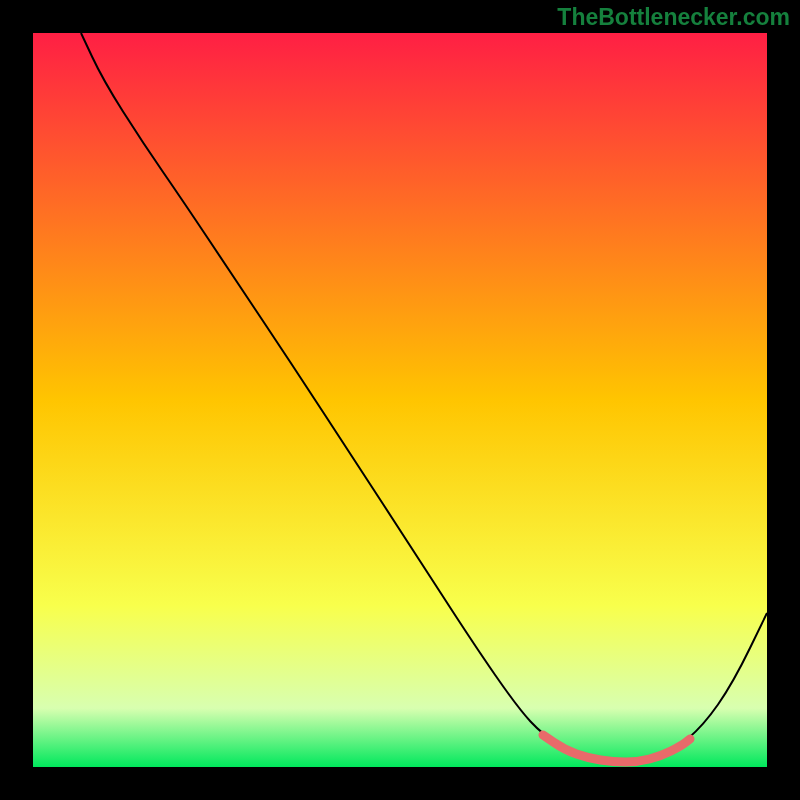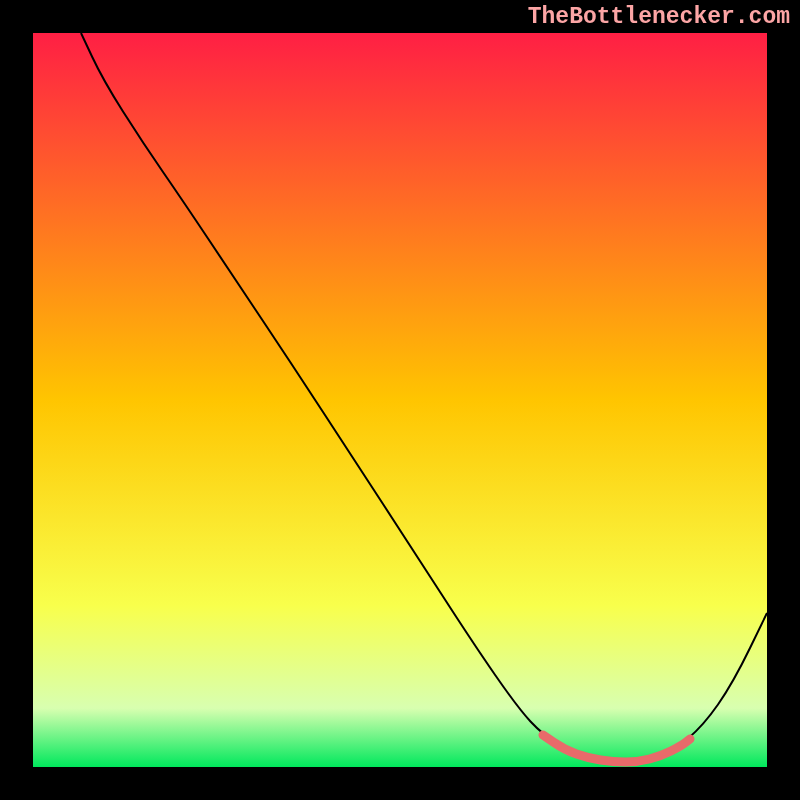--- a/index.html
+++ b/index.html
@@ -8,22 +8,22 @@
     background: #000;
     width: 800px;
     height: 800px;
     overflow: hidden;
     position: relative;
   }
   .watermark {
     position: absolute;
     top: 4px;
     right: 10px;
-    color: #fca5a5;
-    font-family: Liberation Mono, monospace;
+    color: #15803d;
+    font-family: Liberation Sans, sans-serif;
     font-size: 23px;
     font-weight: bold;
     z-index: 10;
   }
   .chart-container {
     position: absolute;
     top: 33px;
     left: 33px;
     width: 734px;
     height: 734px;

